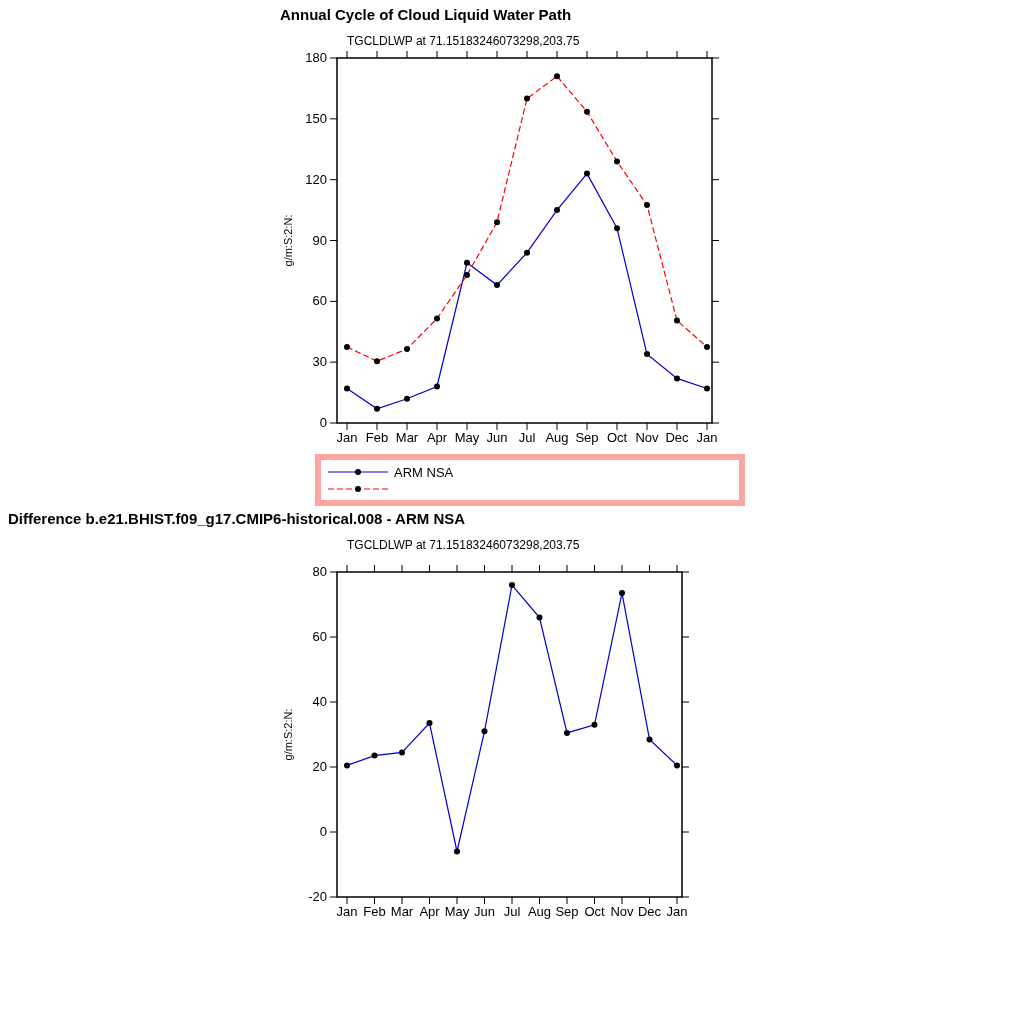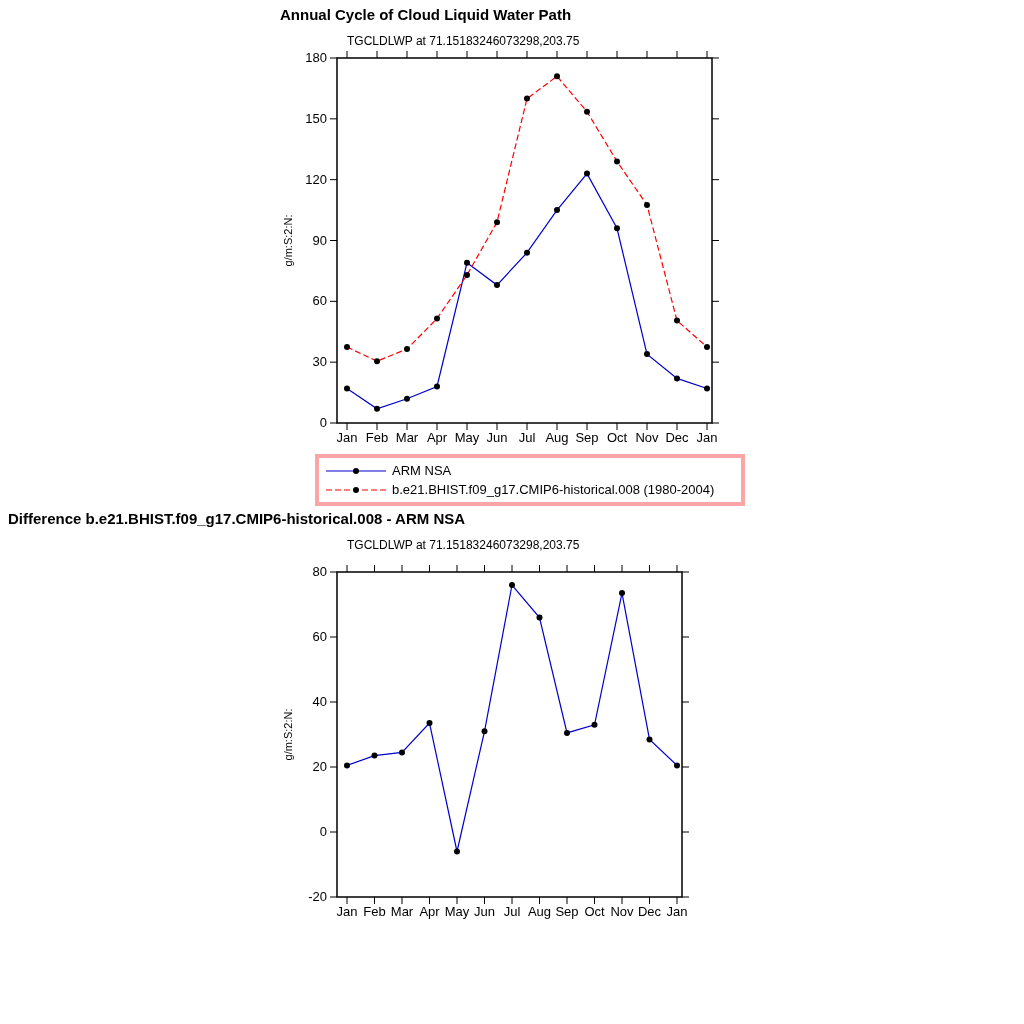--- a/index.html
+++ b/index.html
@@ -20,21 +20,21 @@
   }
   .chart-subtitle {
     font-size: 12px;
     white-space: nowrap;
   }
   #top-title    { left: 280px; top: 6px;   width: 490px; }
   #top-sub      { left: 347px; top: 34px; }
   #chart1       { left: 280px; top: 48px; }
   #legend-box {
     left: 315px; top: 454px; width: 430px; height: 52px;
-    border: 4px solid #fca5a5;
+    border: 6px solid #fca5a5;
     padding: 3px 6px;
     display: flex;
     flex-direction: column;
     justify-content: space-around;
     background: #fff;
   }
   .legend-row { display: flex; align-items: center; gap: 5px; font-size: 13px; white-space: nowrap; }
   #bot-title    { left: 8px;   top: 510px; width: 1020px; }
   #bot-sub      { left: 347px; top: 538px; }
   #chart2       { left: 280px; top: 556px; }
@@ -146,21 +146,20 @@
       <line x1="1" y1="6" x2="61" y2="6" stroke="#0000cc" stroke-width="1.2"></line>
       <circle cx="31" cy="6" r="3" fill="#000"></circle>
     </svg>
     <span>ARM NSA</span>
   </div>
   <div class="legend-row">
     <svg class="legend-sample" width="62" height="12">
       <line x1="1" y1="6" x2="61" y2="6" stroke="#ff0000" stroke-width="1.2" stroke-dasharray="6,3"></line>
       <circle cx="31" cy="6" r="3" fill="#000"></circle>
     </svg>
-    <span>b.e21.BHIST.f09_g17.CMIP6-historical.008 (1980-2004)</span>
   </div>
 </div>
 
 <div class="abs chart-title" id="bot-title">Difference b.e21.BHIST.f09_g17.CMIP6-historical.008 - ARM NSA</div>
 
 <div class="abs chart-subtitle" id="bot-sub">TGCLDLWP at 71.15183246073298,203.75</div>
 
 <svg class="abs" id="chart2" width="420" height="380">
     <rect x="57" y="16" width="345" height="325" fill="none" stroke="#000" stroke-width="1.5"></rect>
     <line x1="50" y1="341" x2="57" y2="341" stroke="#000" stroke-width="1"></line>

